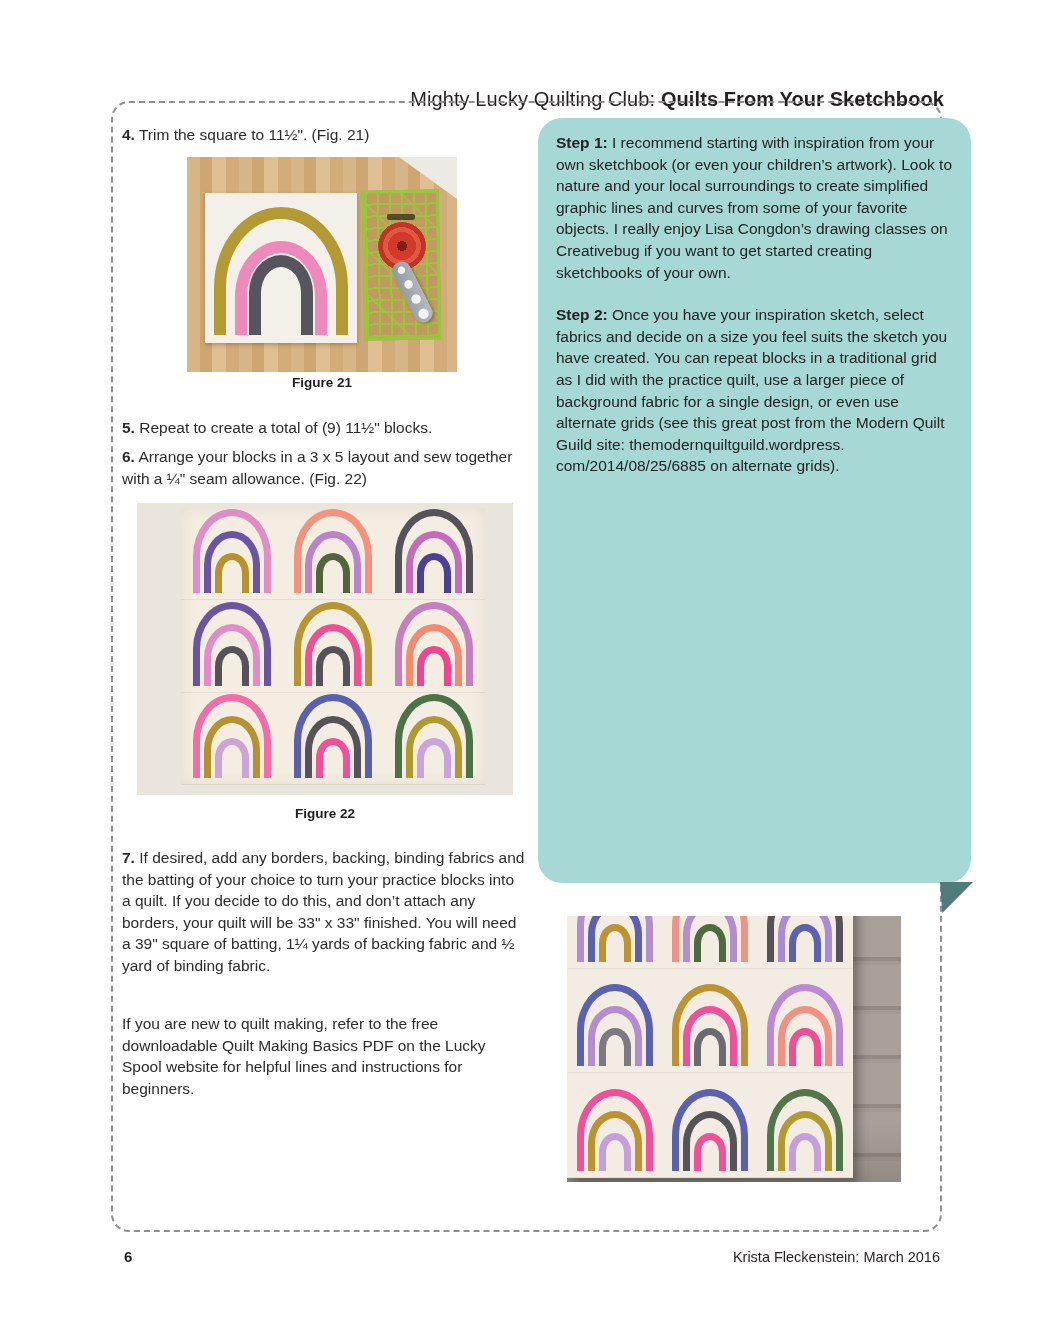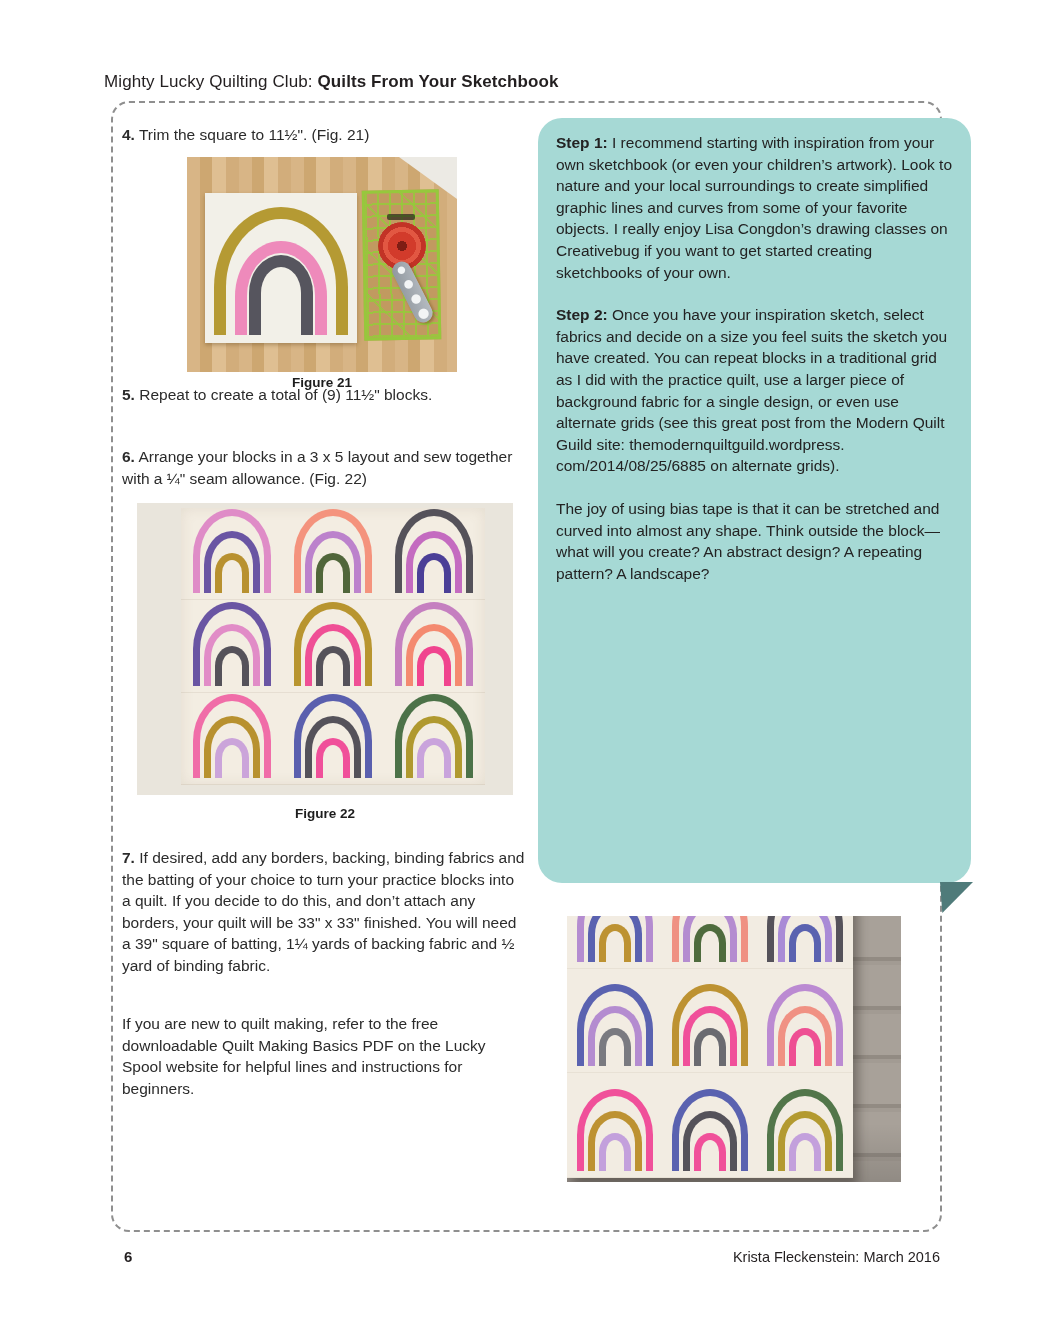--- a/index.html
+++ b/index.html
@@ -3,21 +3,21 @@
 <meta charset="utf-8">
 <style>
   html,body{margin:0;padding:0;}
   body{
     width:1038px;height:1326px;background:#ffffff;position:relative;
     font-family:"Liberation Sans", sans-serif;color:#231f20;
     -webkit-font-smoothing:antialiased;
   }
   .abs{position:absolute;}
   
-  .header{left:104px;top:72px;width:840px;text-align:left;font-size:17px;letter-spacing:.1px;}
+  .header{left:104px;top:88px;width:840px;text-align:right;font-size:20px;letter-spacing:.1px;}
   .header b{font-weight:700;}
   
   .page-border{left:111px;top:101px;width:827px;height:1127px;border:2px dashed #8f8f8f;border-radius:18px;}
   
   .step{left:122px;width:404px;font-size:15.5px;line-height:21.6px;color:#2b2b2b;}
   .step b{font-weight:700;}
   .caption{font-weight:700;font-size:13.5px;text-align:center;color:#1d1d1d;}
   
   .fig21{left:187px;top:157px;width:270px;height:215px;overflow:hidden;
     background:repeating-linear-gradient(90deg,#d8b586 0 13px,#cda770 13px 25px,#dfbf92 25px 39px,#d2ad7b 39px 52px,#c9a univers 0);
@@ -97,21 +97,21 @@
         <div class="arch" style="width: 64px; height: 80px; bottom: 8px; border-top: 12px solid rgb(86, 85, 94); border-right: 12px solid rgb(86, 85, 94); border-bottom: none; border-left: 12px solid rgb(86, 85, 94); border-image: initial; border-radius: 32px 32px 0px 0px / 38px 38px 0px 0px;"></div>
       </div>
   </div>
   <div class="abs ruler"></div>
   <div class="abs ruler-label"></div>
   <div class="abs cutter-disc"></div>
   <div class="abs cutter-handle"></div>
 </div>
 <div class="abs caption" style="left:187px;top:375px;width:270px;">Figure 21</div>
 
-<div class="abs step" style="top:384px;">
+<div class="abs step" style="top:417px;">
   <b>5.</b><span> Repeat to create a total of (9) 11½" blocks.</span>
 </div>
 <div class="abs step" style="top:446px;">
   <b>6.</b><span> Arrange your blocks in a 3 x 5 layout and sew together with a ¼" seam allowance. (Fig. 22)</span>
 </div>
 
 <div class="abs fig22">
   <div class="fig22-quilt">
     <div class="qgrid">
         <div class="qcell">
@@ -165,21 +165,20 @@
 <div class="abs caption" style="left:137px;top:806px;width:376px;">Figure 22</div>
 
 <div class="abs step" style="top:847px;">
   <b>7.</b><span> If desired, add any borders, backing, binding fabrics and the batting of your choice to turn your practice blocks into a quilt. If you decide to do this, and don’t attach any borders, your quilt will be 33" x 33" finished. You will need a 39" square of batting, 1¼ yards of backing fabric and ½ yard of binding fabric.</span>
 </div>
 <div class="abs step" style="top:1013px;">If you are new to quilt making, refer to the free downloadable Quilt Making Basics PDF on the Lucky Spool website for helpful lines and instructions for beginners.</div>
 
 <div class="abs challenge">
   <p><b>Step 1:</b><span> I recommend starting with inspiration from your own sketchbook (or even your children’s artwork). Look to nature and your local surroundings to create simplified graphic lines and curves from some of your favorite objects. I really enjoy Lisa Congdon’s drawing classes on Creativebug if you want to get started creating sketchbooks of your own.</span></p>
   <p><b>Step 2:</b><span> Once you have your inspiration sketch, select fabrics and decide on a size you feel suits the sketch you have created. You can repeat blocks in a traditional grid as I did with the practice quilt, use a larger piece of background fabric for a single design, or even use alternate grids (see this great post from the Modern Quilt Guild site: themodernquiltguild.wordpress. com/2014/08/25/6885 on alternate grids).</span></p>
-  <p>The joy of using bias tape is that it can be stretched and curved into almost any shape. Think outside the block— what will you create? An abstract design? A repeating pattern? A landscape?</p>
   <div class="challenge-tail"></div>
 </div>
 
 <div class="abs quilt-photo">
   <div class="hung-quilt">
     <div class="qgrid">
         <div class="qcell">
           <div class="arch" style="width: 76px; height: 82px; bottom: 6px; border-top: 7px solid rgb(180, 140, 208); border-right: 7px solid rgb(180, 140, 208); border-bottom: none; border-left: 7px solid rgb(180, 140, 208); border-image: initial; border-radius: 38px 38px 0px 0px / 46px 46px 0px 0px;"></div>
           <div class="arch" style="width: 54px; height: 60px; bottom: 6px; border-top: 7px solid rgb(90, 98, 176); border-right: 7px solid rgb(90, 98, 176); border-bottom: none; border-left: 7px solid rgb(90, 98, 176); border-image: initial; border-radius: 27px 27px 0px 0px / 32px 32px 0px 0px;"></div>
           <div class="arch" style="width: 32px; height: 38px; bottom: 6px; border-top: 7px solid rgb(189, 146, 50); border-right: 7px solid rgb(189, 146, 50); border-bottom: none; border-left: 7px solid rgb(189, 146, 50); border-image: initial; border-radius: 16px 16px 0px 0px / 19px 19px 0px 0px;"></div>

